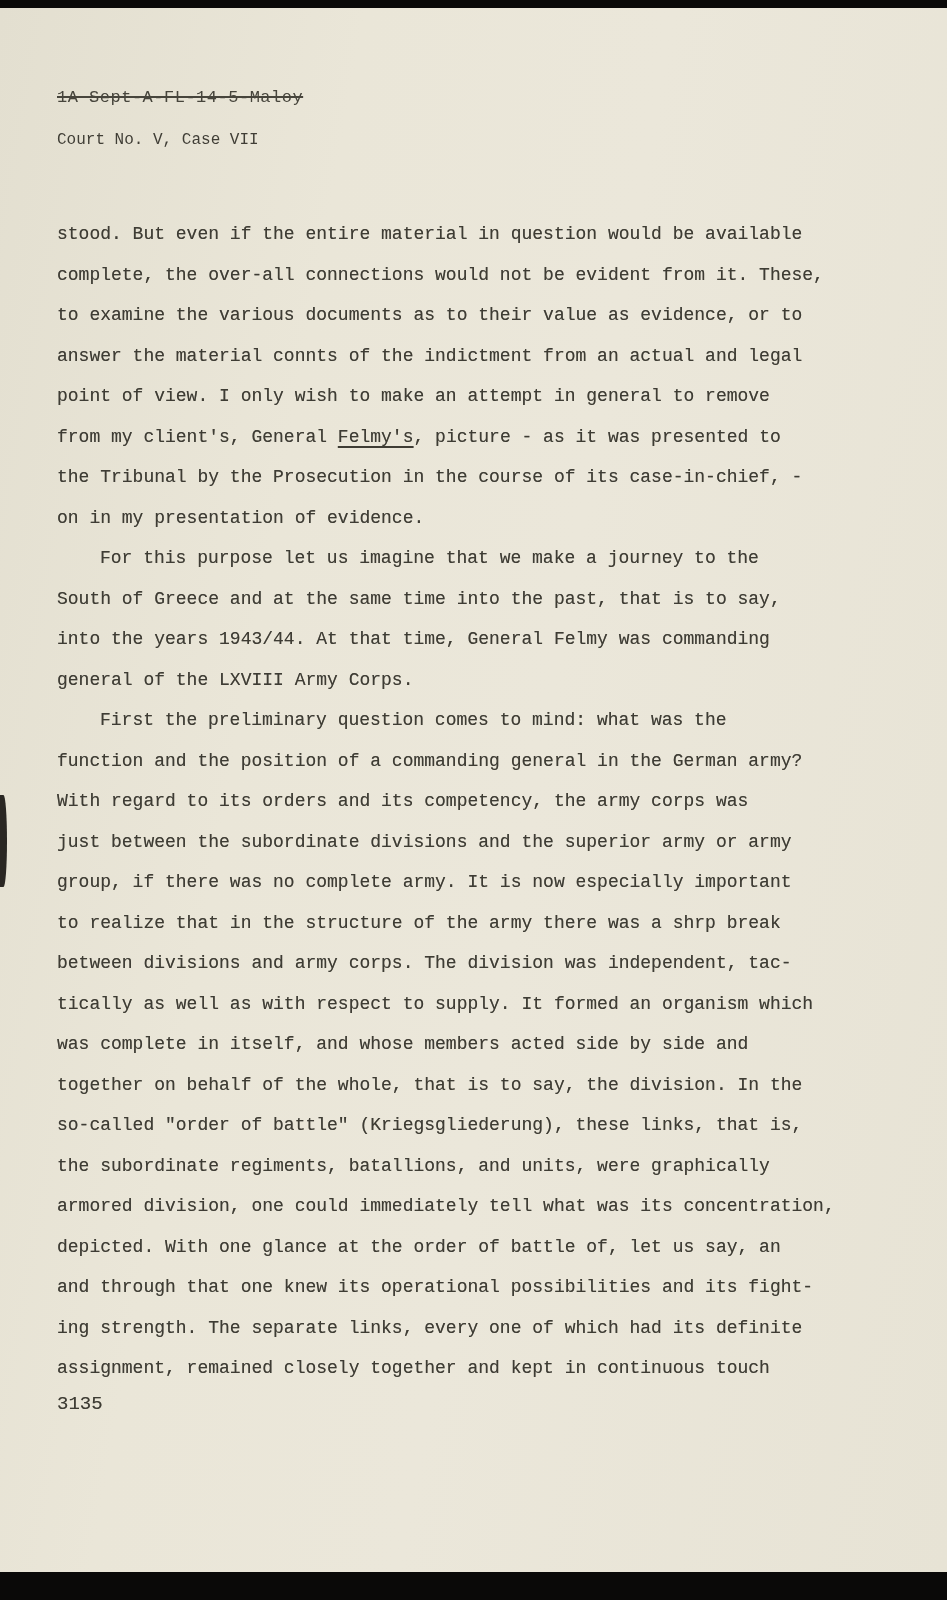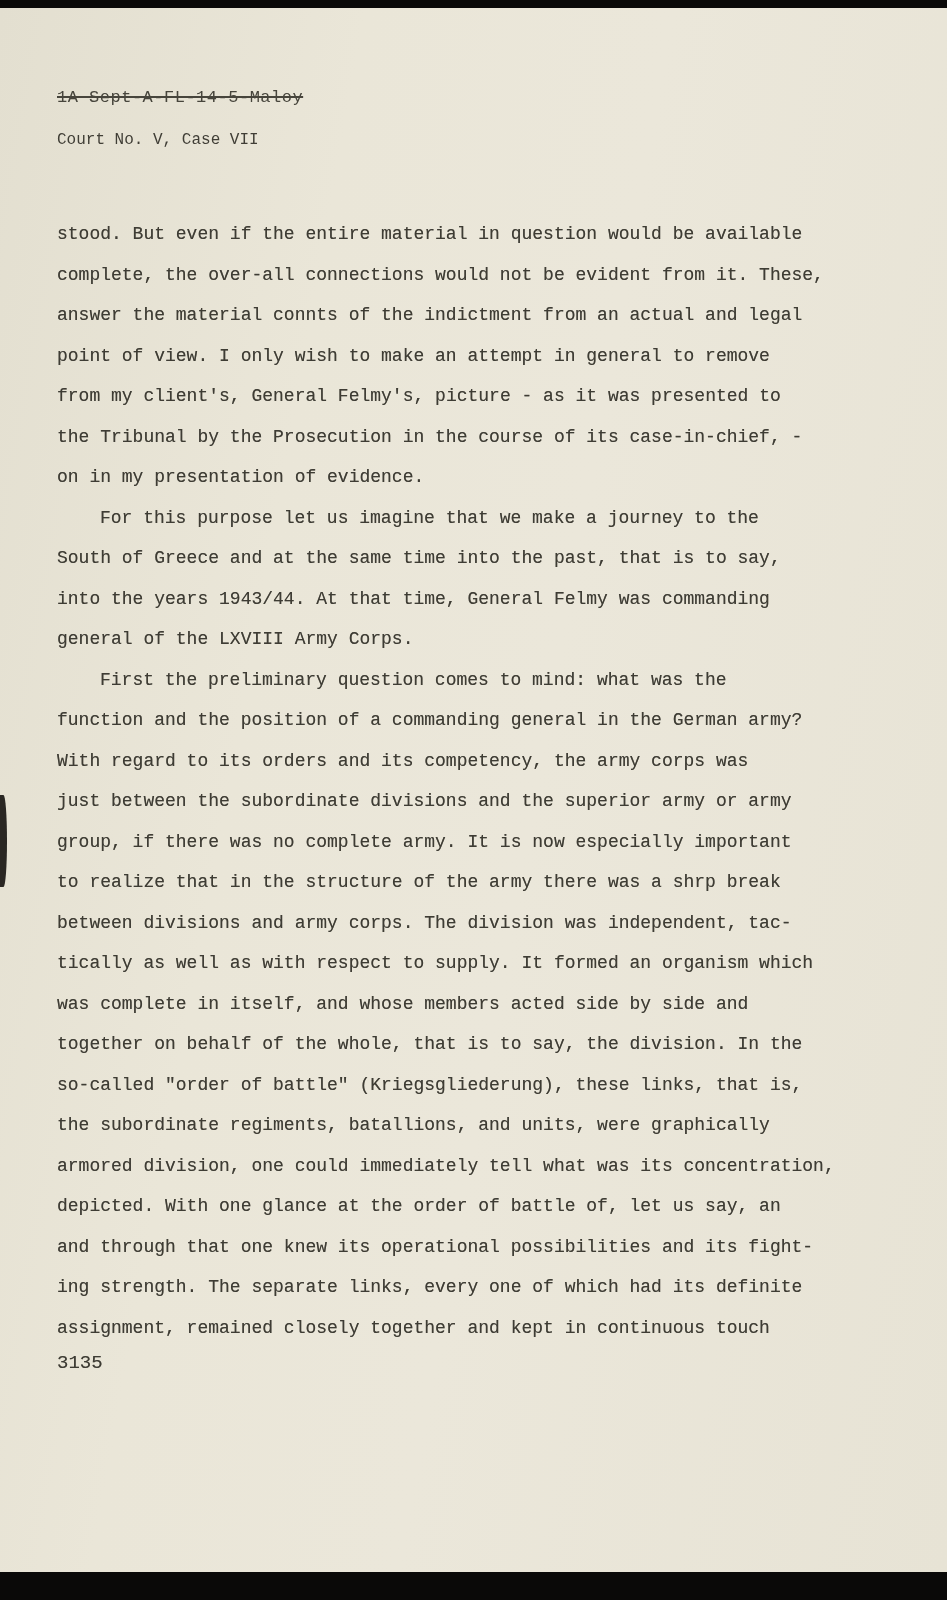--- a/index.html
+++ b/index.html
@@ -72,20 +72,21 @@
     height: 40.5px;
     line-height: 40.5px;
     white-space: nowrap;
     color: #3e3c34;
     text-shadow: 0 0 0.6px rgba(62, 60, 52, 0.55);
   }
   .line.indent {
     padding-left: 43px;
   }
   .underline {
+    text-decoration: underline;
     text-underline-offset: 4px;
     text-decoration-thickness: 1.5px;
   }
   .page-number {
     width: 770px;
     text-align: left;
     font-size: 19px;
     margin-top: 4px;
     color: #3e3c34;
     text-shadow: 0 0 0.6px rgba(62, 60, 52, 0.55);
@@ -98,20 +99,21 @@
   <div class="edge-top"></div>
 
   <div class="paper">
     <div class="header-note">1A Sept-A-FL-14-5-Maloy</div>
 
     <div class="court-line">Court No. V, Case VII</div>
 
     <div class="doc-body">
         <div class="line"><span>stood. But even if the entire material in question would be available</span></div>
         <div class="line"><span>complete, the over-all connections would not be evident from it. These,</span></div>
+        <div class="line"><span>to examine the various documents as to their value as evidence, or to</span></div>
         <div class="line"><span>answer the material connts of the indictment from an actual and legal</span></div>
         <div class="line"><span>point of view. I only wish to make an attempt in general to remove</span></div>
         <div class="line"><span>from my client's, General </span><span class="underline">Felmy's</span><span>, picture - as it was presented to</span></div>
         <div class="line"><span>the Tribunal by the Prosecution in the course of its case-in-chief, -</span></div>
         <div class="line"><span>on in my presentation of evidence.</span></div>
         <div class="line indent"><span>For this purpose let us imagine that we make a journey to the</span></div>
         <div class="line"><span>South of Greece and at the same time into the past, that is to say,</span></div>
         <div class="line"><span>into the years 1943/44. At that time, General Felmy was commanding</span></div>
         <div class="line"><span>general of the LXVIII Army Corps.</span></div>
         <div class="line indent"><span>First the preliminary question comes to mind: what was the</span></div>

